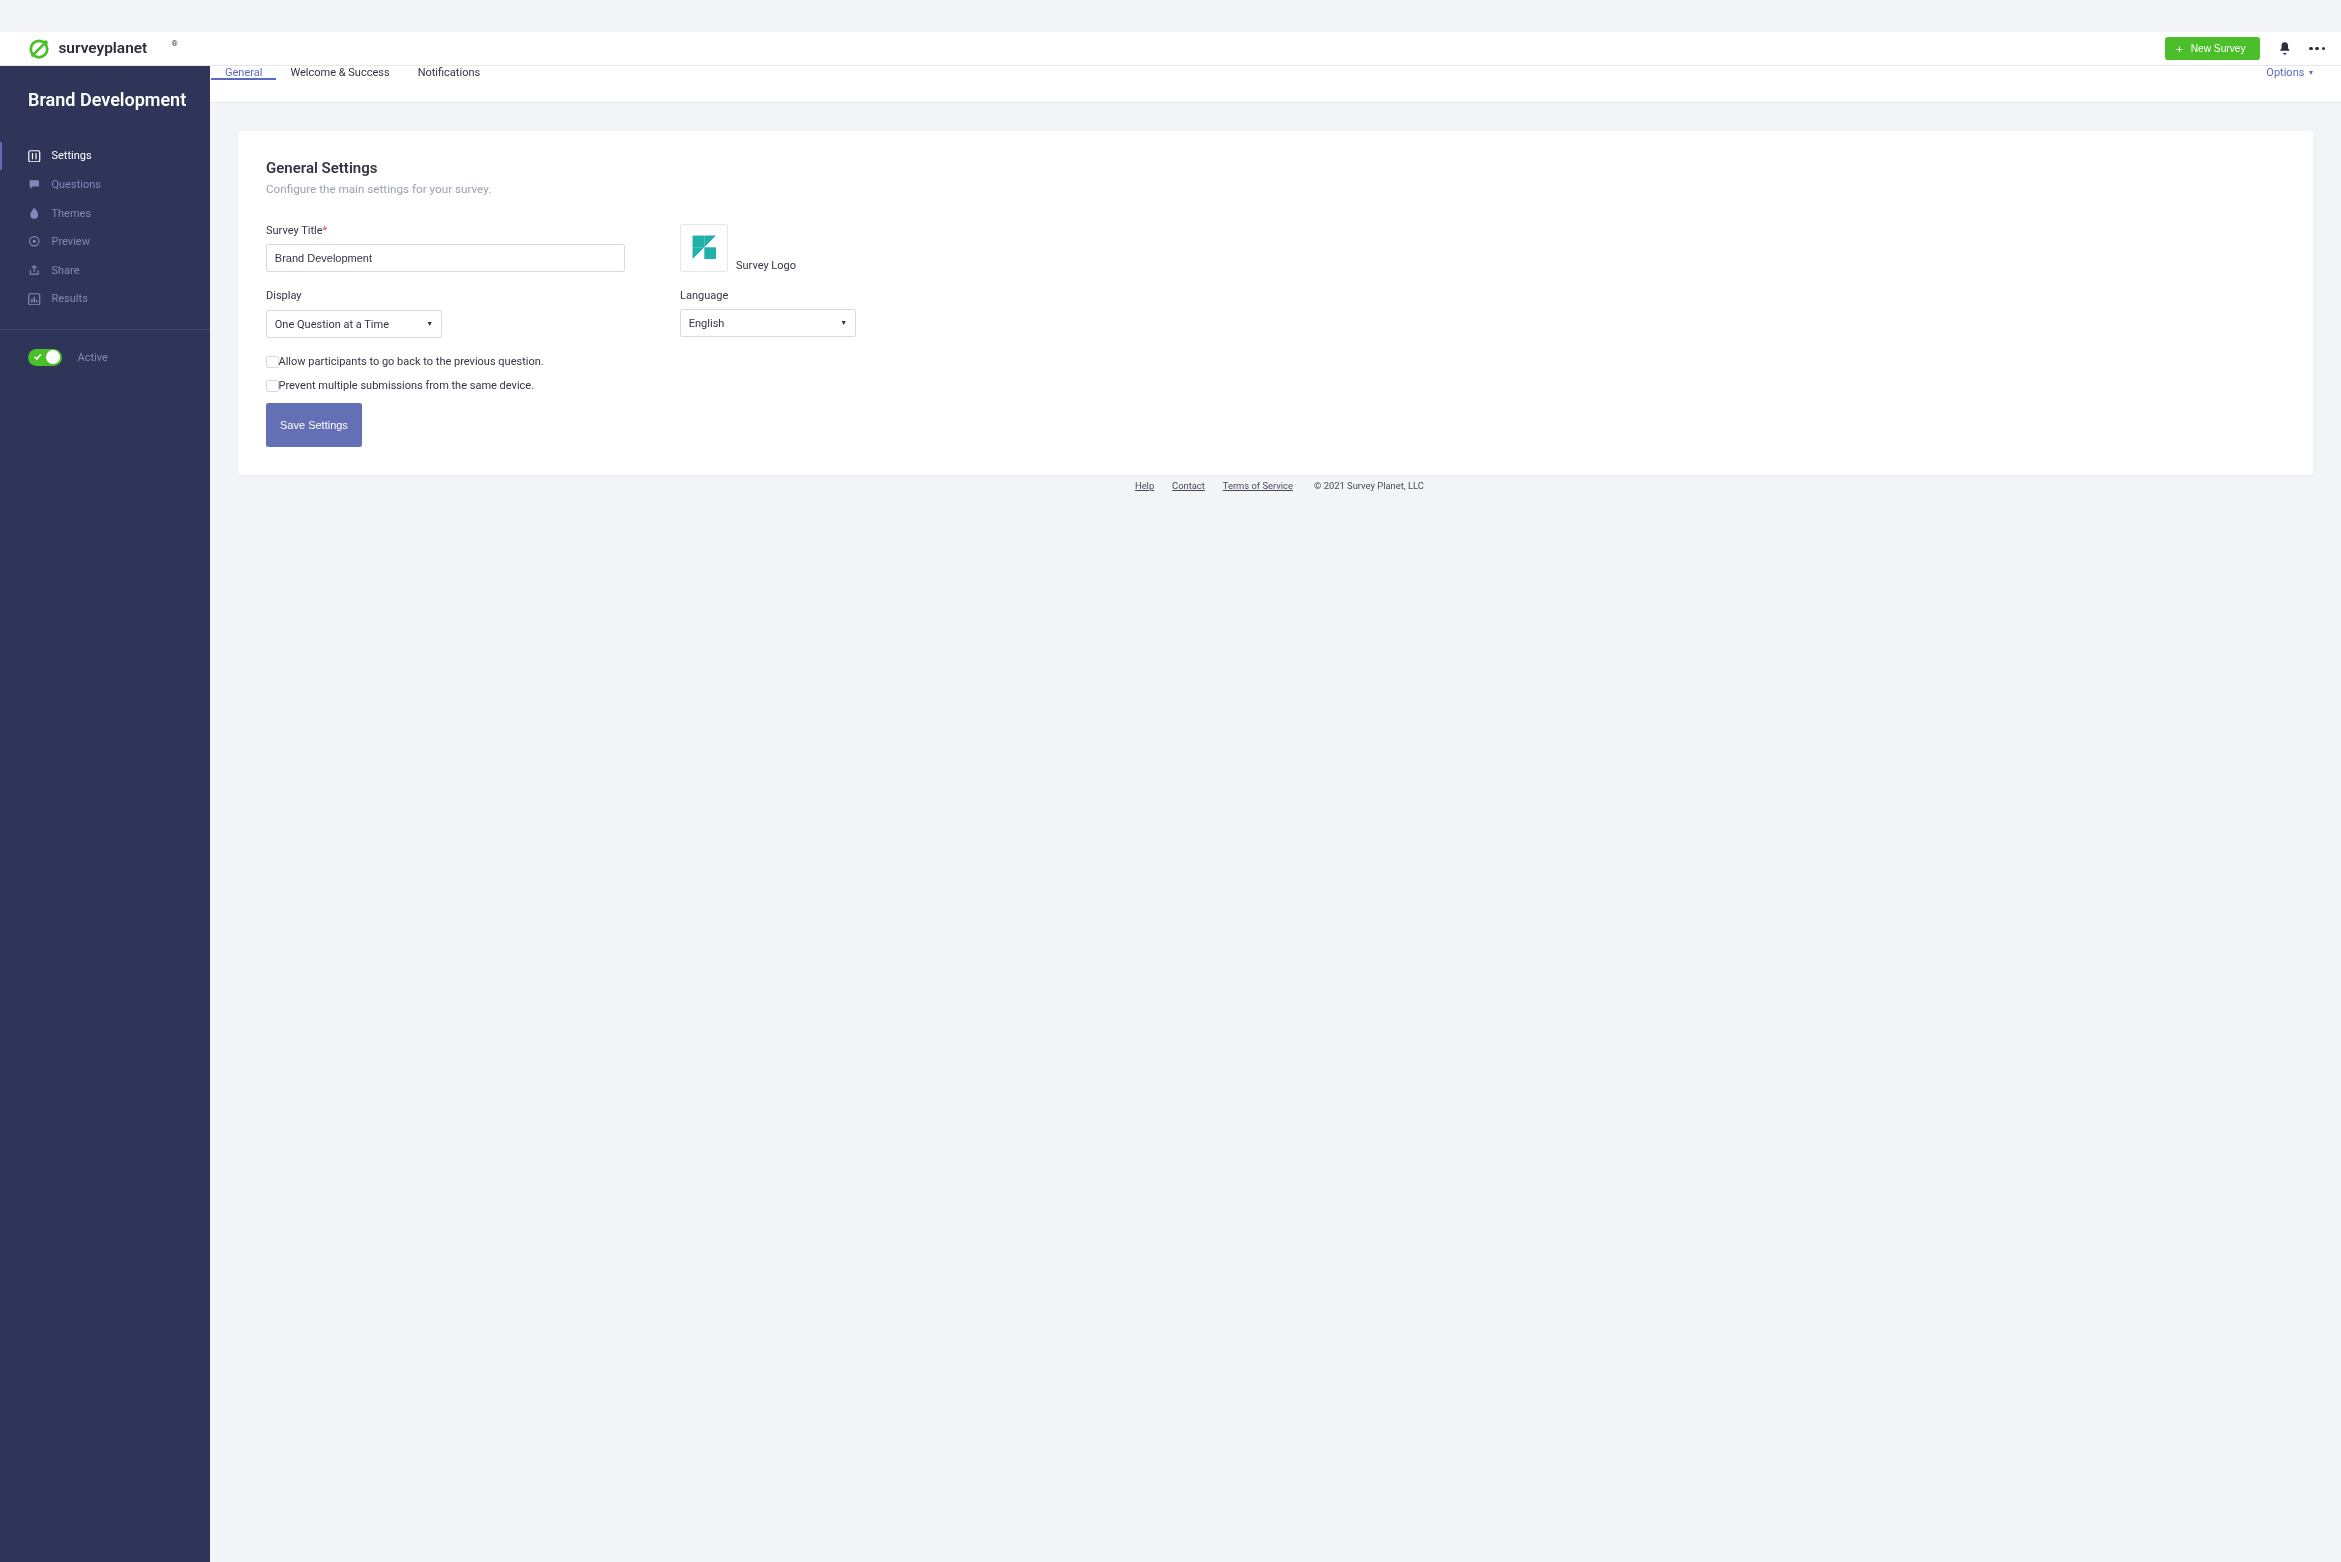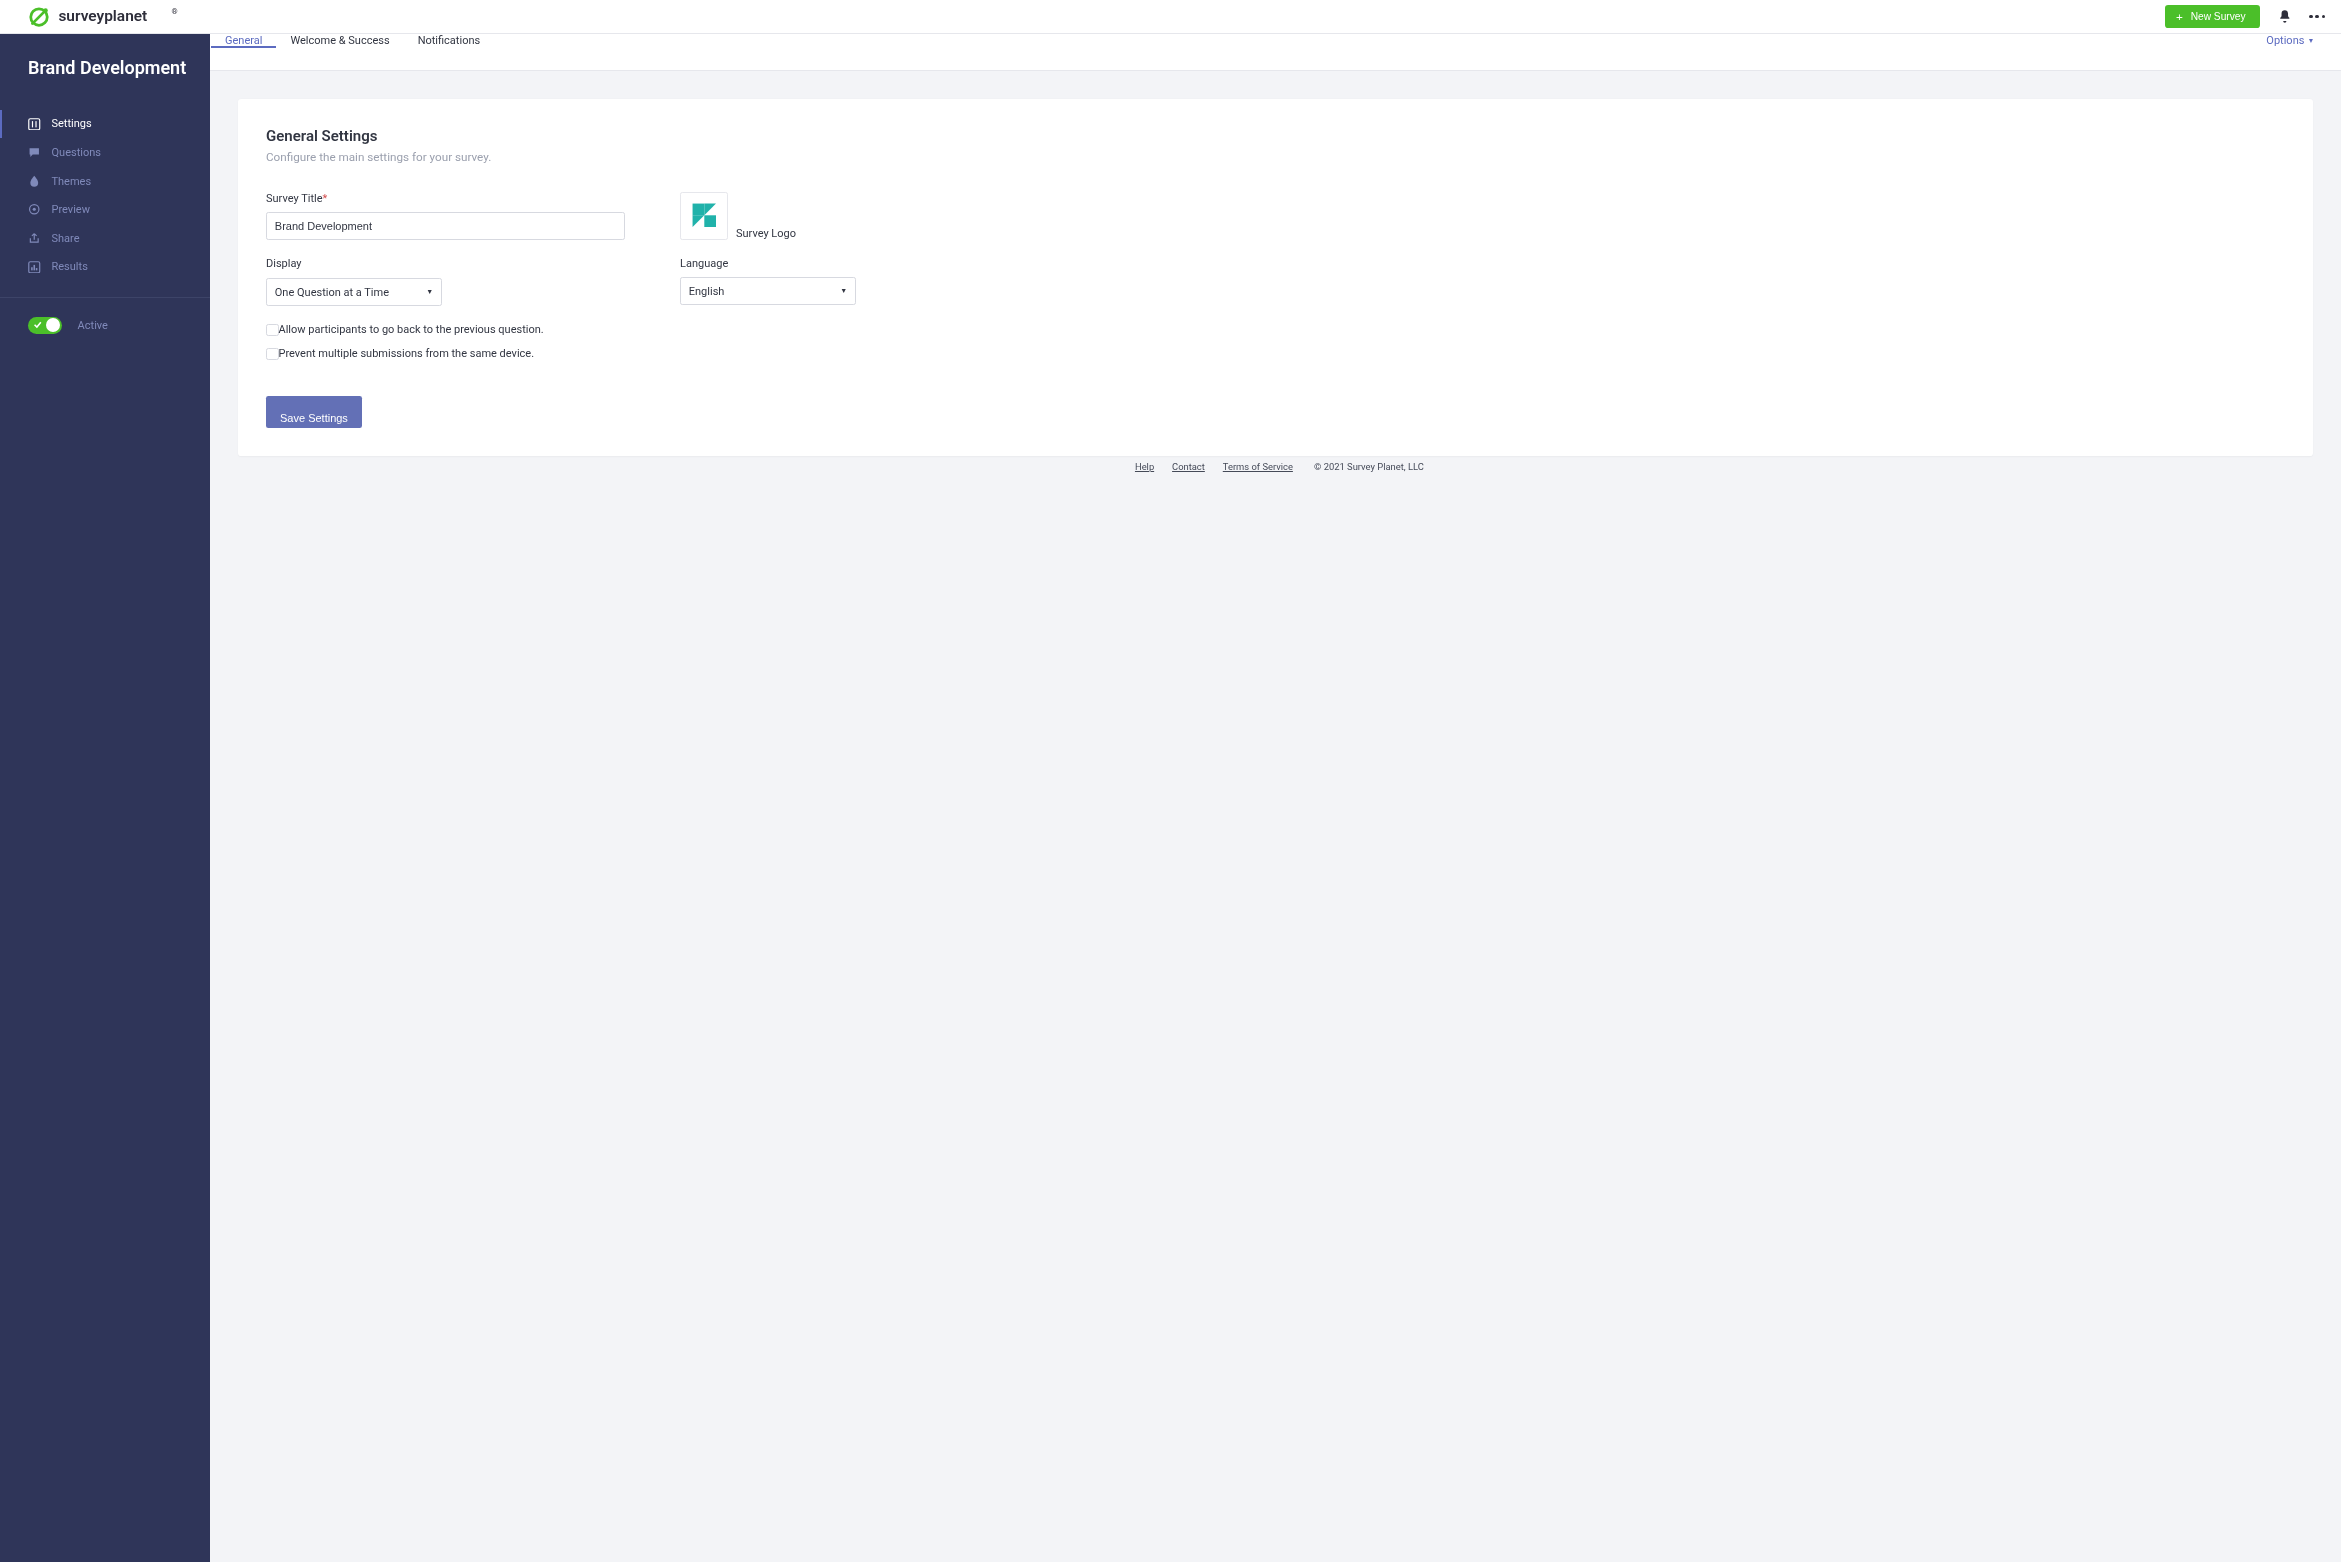--- a/index.html
+++ b/index.html
@@ -1,20 +1,20 @@
 <!DOCTYPE html>
 <html style="font-size:12.5px"><head>
 <meta charset="utf-8">
 <style>
 * { margin: 0; padding: 0; box-sizing: border-box; }
 html, body { width: 100%; height: 100%; font-family: -apple-system, BlinkMacSystemFont, "Segoe UI", Roboto, "Helvetica Neue", Arial, sans-serif; }
 body { display: flex; flex-direction: column; background: #f3f4f7; }
 
 
-.header { height: 34px; background: #fff; border-bottom: 0.8px solid #e6e7ec; display: flex; align-items: center; justify-content: space-between; padding: 0 15.6px 0 28px; flex-shrink: 0; }
+.header { height: 34px; background: #fff; border-bottom: 0.8px solid #e6e7ec; display: flex; align-items: center; justify-content: space-between; padding: 0 15.6px 0 28px; flex-shrink: 0; margin-top: 32px; }
 .logo-wrap { display: flex; align-items: center; gap: 7.8px; }
 .logo-mark { width: 22px; height: 22px; }
 .header-right { display: flex; align-items: center; gap: 17px; }
 .new-survey-btn { background: #4bbf29; color: #fff; border: none; border-radius: 3.1px; height: 23.4px; padding: 0 14px 0 11px; font-size: 10.2px; font-weight: 500; display: flex; align-items: center; gap: 7.8px; cursor: pointer; }
 .new-survey-btn .plus { font-size: 11.7px; line-height: 1; }
 .notif-icon { width: 15.6px; height: 15.6px; cursor: pointer; color: #2e2e3a; }
 .more-dots { display: flex; gap: 2.3px; cursor: pointer; }
 .more-dots span { width: 3.9px; height: 3.9px; border-radius: 50%; background: #2e2e3a; display: block; }
 
 
@@ -54,21 +54,21 @@
 .req { color: #d35050; }
 .text-input { width: 100%; height: 28px; border: 0.8px solid #d7d9e0; border-radius: 2.3px; padding: 0 7.8px; font-size: 11px; color: #323642; margin-top: 7.8px; outline: none; }
 .text-input::placeholder { color: #b2b6c2; }
 .select-box { width: 176px; height: 28px; border: 0.8px solid #d7d9e0; border-radius: 2.3px; padding: 0 7.8px; font-size: 11px; color: #323642; margin-top: 7.8px; display: flex; align-items: center; justify-content: space-between; cursor: pointer; background: #fff; }
 .select-box .caret { font-size: 7px; color: #323642; }
 .field-block { margin-bottom: 17px; }
 .check-row { display: flex; align-items: center; gap: 0; font-size: 11px; color: #323642; margin-bottom: 11px; cursor: pointer; }
 .check-row .box { width: 12.5px; height: 12.5px; border: 0.8px solid #d7d9e0; border-radius: 2.3px; flex-shrink: 0; }
 .logo-row { display: flex; align-items: flex-end; gap: 8px; }
 .logo-box { width: 48px; height: 48px; border: 0.8px solid #e6e7ec; border-radius: 2.3px; display: flex; align-items: center; justify-content: center; cursor: pointer; }
-.save-btn { margin-top: 25px; background: #6370b6; color: #fff; border: none; border-radius: 2.3px; height: 28px; padding: 16px 14px; font-size: 11px; cursor: pointer; }
+.save-btn { background: #6370b6; color: #fff; border: none; border-radius: 2.3px; height: 44px; padding: 8px 14px; font-size: 11px; cursor: pointer; }
 
 .footer { text-align: center; font-size: 9.4px; color: #454a58; padding: 4.7px 0 12.5px; white-space: nowrap; }
 .footer a { text-decoration: underline; margin: 0 7.8px; cursor: pointer; }
 .footer .copyright { margin-left: 11px; margin-top: 40px; }
 </style>
 </head>
 <body>
 
 <div class="header">
   <div class="logo-wrap">

